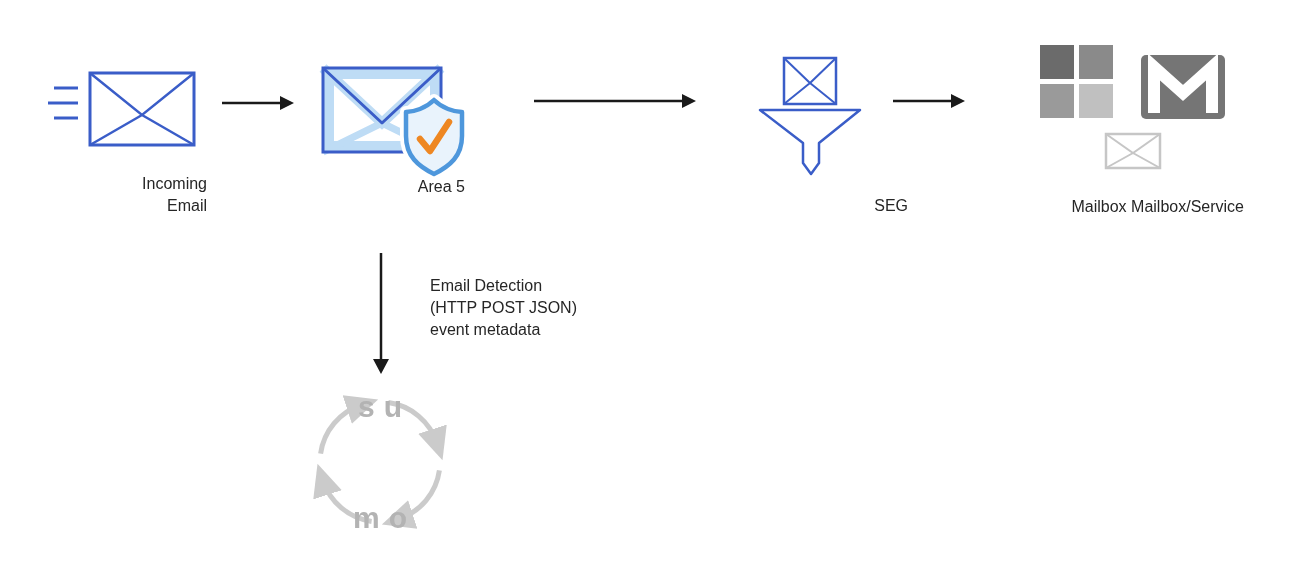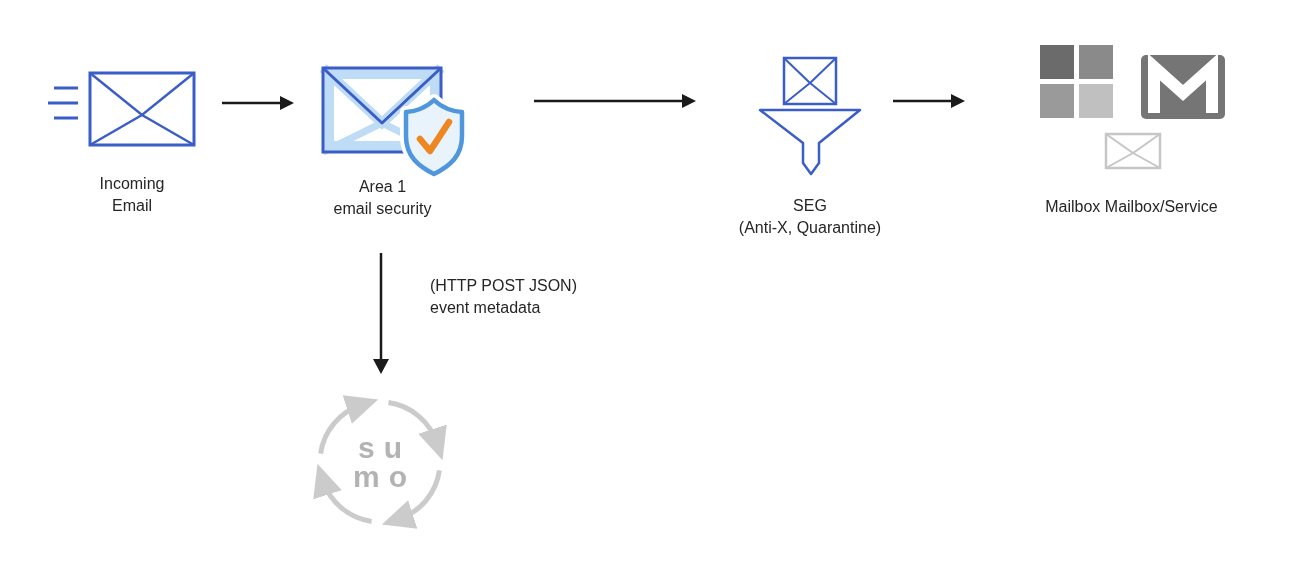--- a/index.html
+++ b/index.html
@@ -1,23 +1,23 @@
 <!DOCTYPE html>
 <html style="--c-background: #ffffff; --c-blue: #3a5dc8; --c-light_blue: #bedcf5; --c-shield_stroke: #4e97dc; --c-shield_fill: #e9f3fc; --c-orange: #ee8722; --c-arrow: #1a1a1a; --c-text: #262626; --c-ms_tl: #6b6b6b; --c-ms_tr: #8a8a8a; --c-ms_bl: #9a9a9a; --c-ms_br: #c0c0c0; --c-gmail_gray: #757575; --c-gray_light: #c6c6c6; --c-sumo_gray: #cbcbcb; --c-sumo_text: #b3b3b3;"><head>
 <meta charset="utf-8">
 <style>
   * { margin:0; padding:0; box-sizing:border-box; }
   html,body { background:#fff; }
   body { font-family:"Liberation Sans", sans-serif; }
   .canvas { position:relative; width:1291px; height:574px; background:var(--c-background,#fff); overflow:hidden; }
   .abs { position:absolute; }
   .label { color:var(--c-text,#262626); font-size:16px; line-height:22px; }
-  .center { text-align:center; }
+  .center { text-align:right; }
   .sumo-text {
-    display:flex; flex-direction:column; align-items:center; justify-content:center;
+    display:flex; flex-direction:column; align-items:center; justify-content:space-between;
     font-weight:bold; font-size:30px; line-height:29px;
     letter-spacing:9px; text-indent:9px;
     color:var(--c-sumo_text,#b3b3b3);
   }
 </style>
 </head>
 <body>
 
 <div class="canvas">
 
@@ -50,39 +50,37 @@
     <path d="M5,5 L64,60 L123,5" style="fill:none;stroke:var(--c-blue)" stroke-width="3" stroke-linejoin="round"></path>
   </svg>
 
   <svg class="abs" style="left:398px;top:94px" width="72" height="88">
     <path d="M36,6 C44,14 56,18 64,18 L64,42 C64,62 52,72 36,80 C20,72 8,62 8,42 L8,18 C16,18 28,14 36,6 Z" style="fill:#fff;stroke:#fff" stroke-width="12" stroke-linejoin="round"></path>
     <path d="M36,6 C44,14 56,18 64,18 L64,42 C64,62 52,72 36,80 C20,72 8,62 8,42 L8,18 C16,18 28,14 36,6 Z" style="fill:var(--c-shield_fill);stroke:var(--c-shield_stroke)" stroke-width="4.5" stroke-linejoin="round"></path>
     <path d="M22,45 L32,57 L51,28" style="fill:none;stroke:var(--c-orange)" stroke-width="6.5" stroke-linecap="round" stroke-linejoin="round"></path>
   </svg>
 
   <div class="abs label center" style="left:300px;top:176px;width:165px">
-    <div>Area 1</div>
-    <div>email security</div>
+    <div>Area 5</div>
   </div>
 
   <svg class="abs" style="left:534px;top:90px" width="162" height="22">
     <line x1="0" y1="11" x2="149" y2="11" style="stroke:var(--c-arrow)" stroke-width="2.5"></line>
     <polygon points="148,4 162,11 148,18" style="fill:var(--c-arrow)"></polygon>
   </svg>
 
 
   <svg class="abs" style="left:756px;top:55px" width="112" height="126">
     <rect x="28" y="3" width="52" height="46" style="fill:#fff;stroke:var(--c-blue)" stroke-width="2.5"></rect>
     <path d="M28,3 L54,28 L80,3 M28,49 L54,28 M80,49 L54,28" style="fill:none;stroke:var(--c-blue)" stroke-width="2"></path>
     <path d="M4,55 L104,55 L63,88 L63,108 L55,119 L47,108 L47,88 Z" style="fill:#fff;stroke:var(--c-blue)" stroke-width="2.5" stroke-linejoin="round"></path>
   </svg>
 
   <div class="abs label center" style="left:712px;top:195px;width:196px">
     <div>SEG</div>
-    <div>(Anti-X, Quarantine)</div>
   </div>
 
   <svg class="abs" style="left:893px;top:90px" width="72" height="22">
     <line x1="0" y1="11" x2="59" y2="11" style="stroke:var(--c-arrow)" stroke-width="2.5"></line>
     <polygon points="58,4 72,11 58,18" style="fill:var(--c-arrow)"></polygon>
   </svg>
 
   <svg class="abs" style="left:1040px;top:45px" width="74" height="74">
     <rect x="0" y="0" width="34" height="34" style="fill:var(--c-ms_tl)"></rect>
     <rect x="39" y="0" width="34" height="34" style="fill:var(--c-ms_tr)"></rect>
@@ -101,20 +99,21 @@
   </svg>
 
   <div class="abs label center" style="left:1019px;top:196px;width:225px">Mailbox Mailbox/Service</div>
 
   <svg class="abs" style="left:369px;top:253px" width="24" height="122">
     <line x1="12" y1="0" x2="12" y2="108" style="stroke:var(--c-arrow)" stroke-width="2.5"></line>
     <polygon points="4,106 12,121 20,106" style="fill:var(--c-arrow)"></polygon>
   </svg>
 
   <div class="abs label" style="left:430px;top:275px;width:220px">
+    <div>Email Detection</div>
     <div>(HTTP POST JSON)</div>
     <div>event metadata</div>
   </div>
 
   <svg class="abs" style="left:310px;top:392px" width="140" height="140">
     <defs>
       <marker id="sarr" markerWidth="8" markerHeight="8" refX="3" refY="3.5" orient="auto">
         <path d="M0,0.5 L6.5,3.5 L0,6.5 Z" style="fill:var(--c-sumo_gray)"></path>
       </marker>
     </defs>

